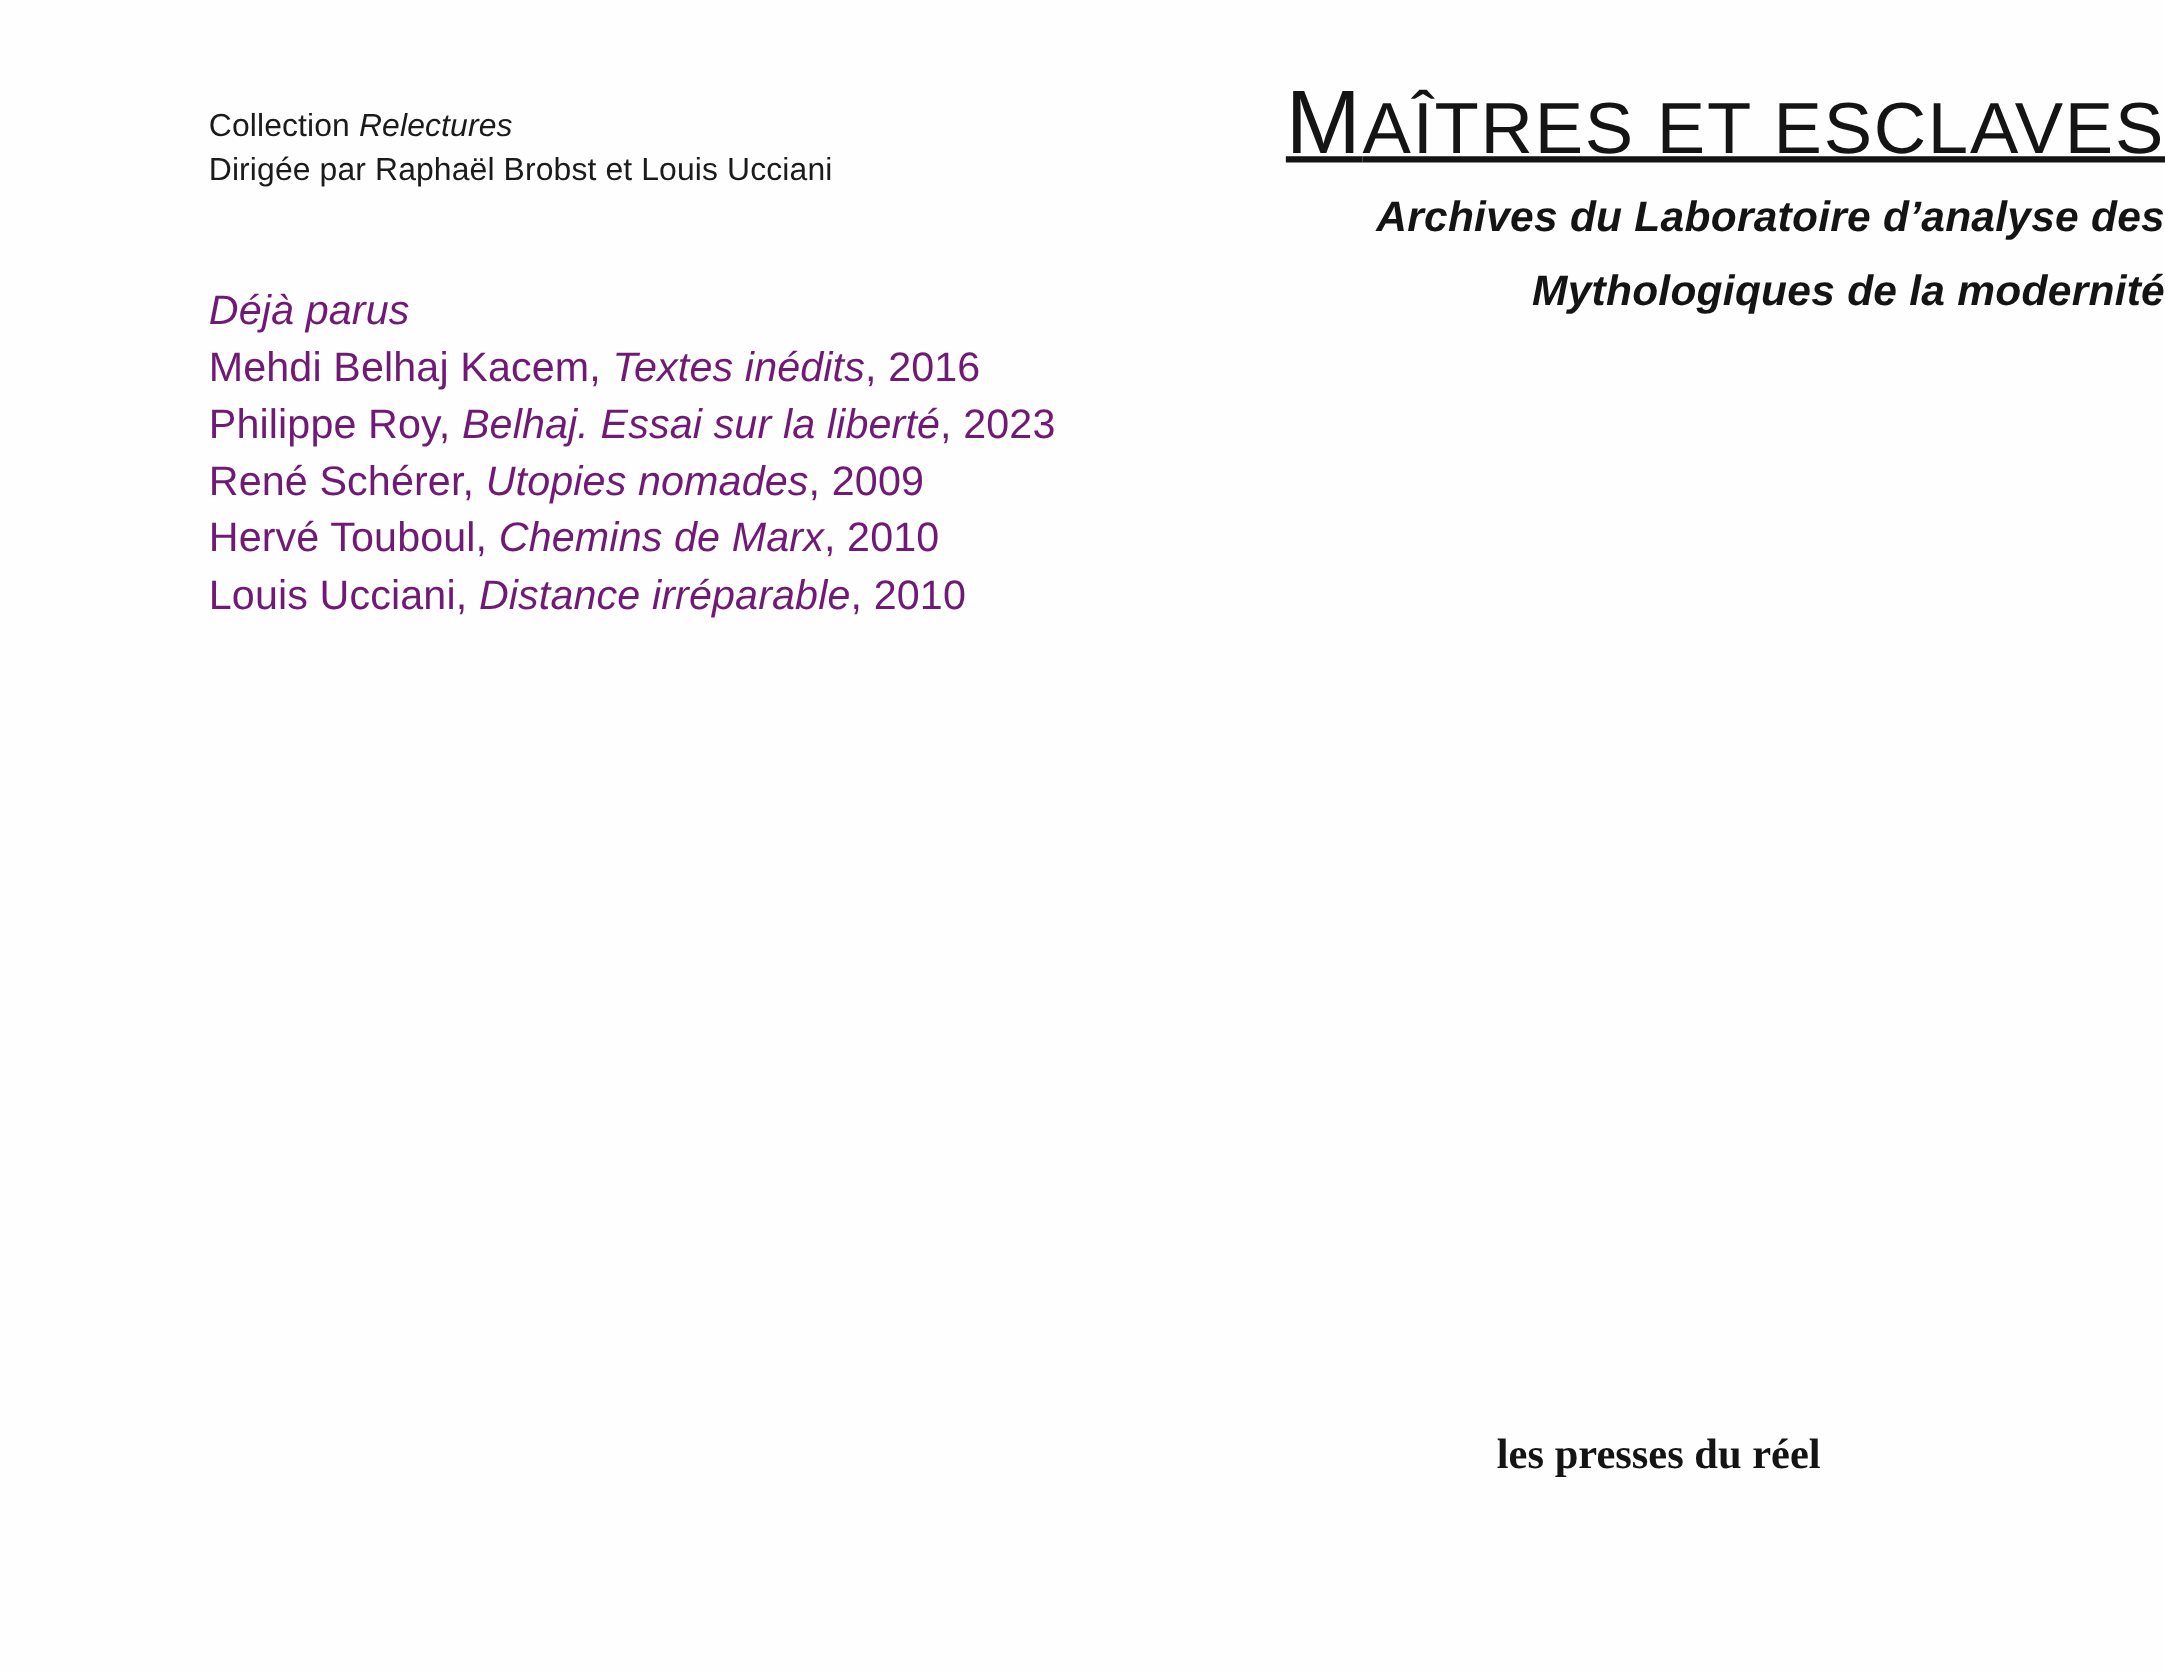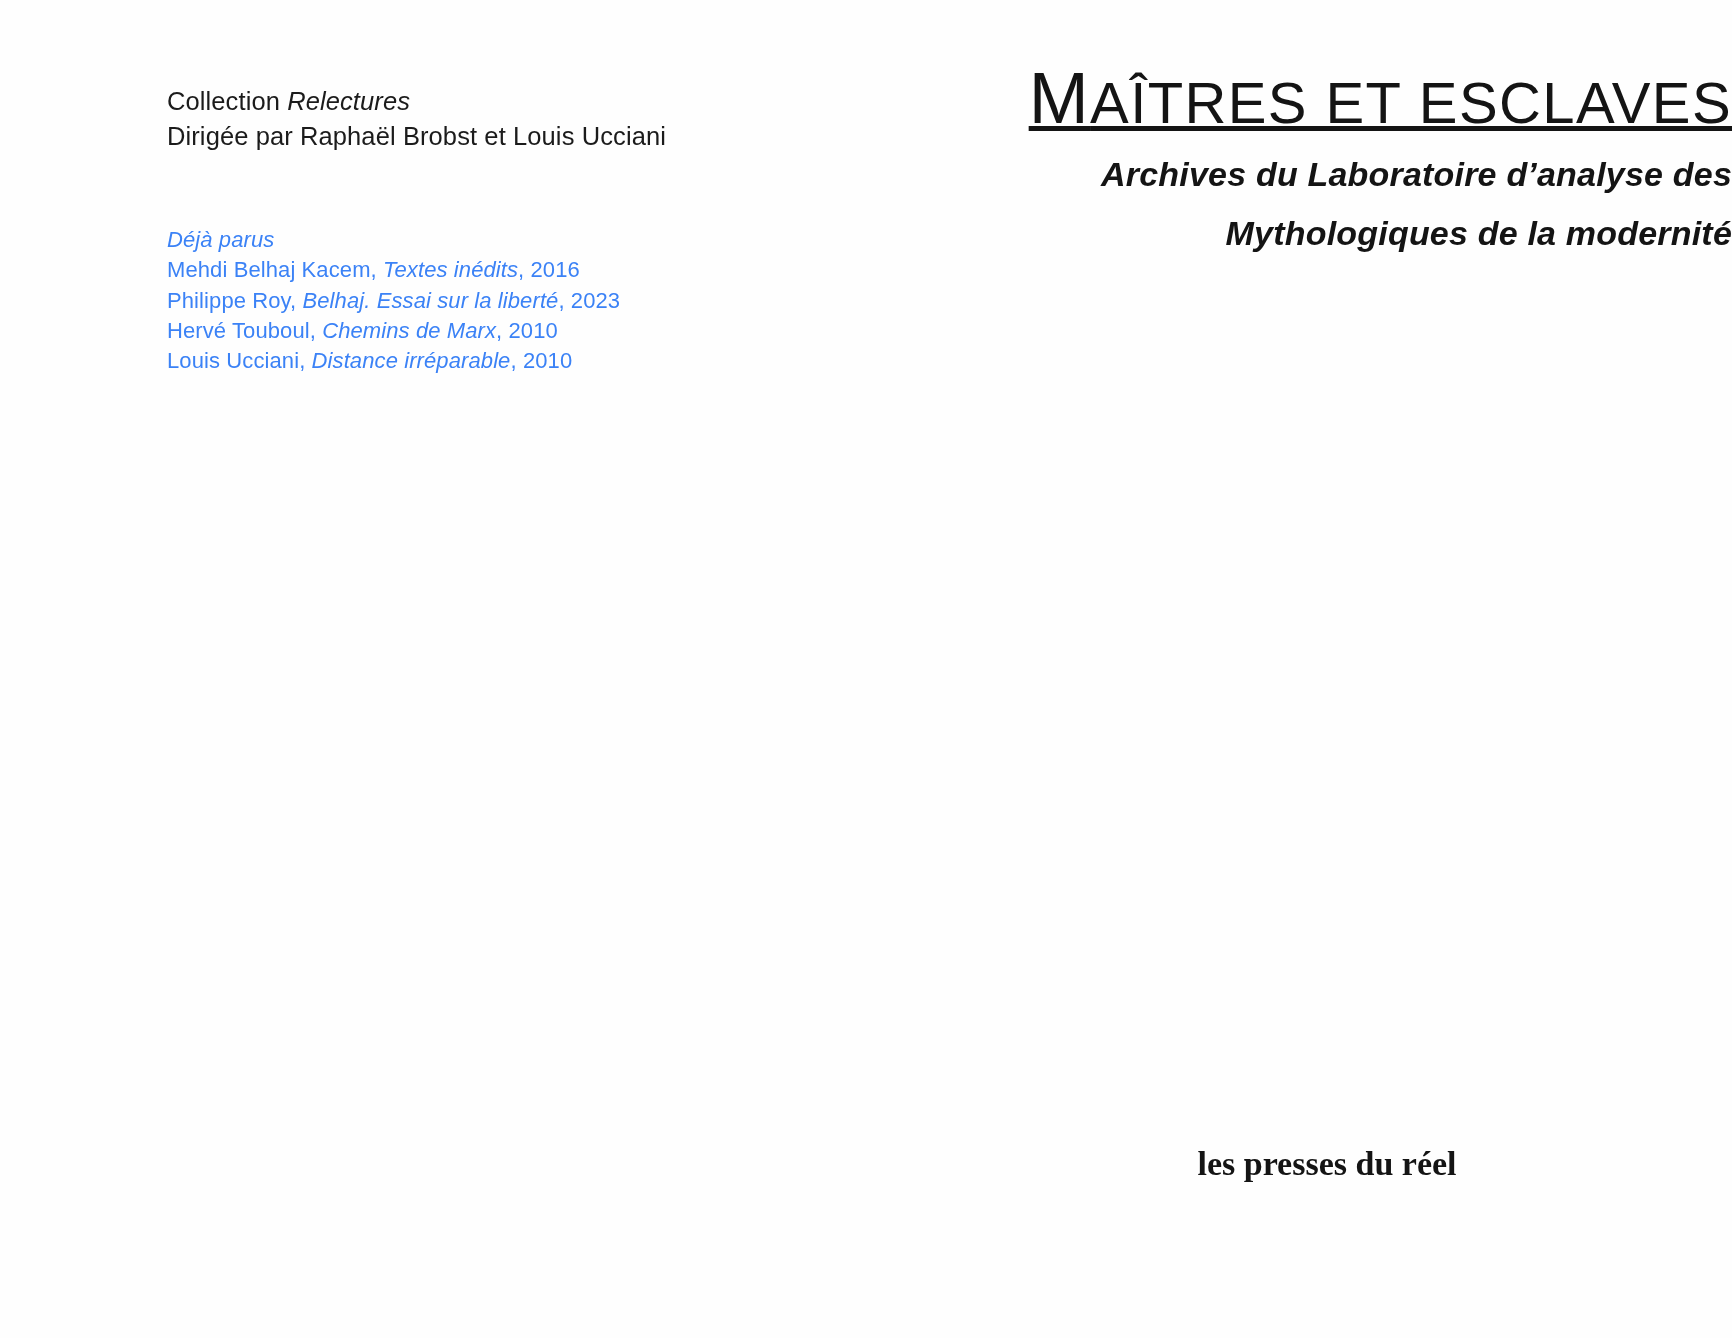--- a/index.html
+++ b/index.html
@@ -48,24 +48,24 @@
   .collection-block i,
   .already-block i {
     font-style: italic;
   }
 
   .already-block {
     position: absolute;
     left: 143px;
     top: 225px;
     width: 700px;
-    font-size: 22px;
+    font-size: 33px;
     line-height: 1.38;
     letter-spacing: 0.1px;
-    color: #3b82f6;
+    color: #701a75;
   }
   .already-block .heading {
     font-style: italic;
   }
   .already-block .entry {
     white-space: nowrap;
   }
 
   
   .recto {
@@ -140,20 +140,21 @@
 
     <div class="collection-block">
       <div class="line"><span>Collection </span><i>Relectures</i></div>
       <div class="line">Dirigée par Raphaël Brobst et Louis Ucciani</div>
     </div>
 
     <div class="already-block">
       <div class="heading">Déjà parus</div>
       <div class="entry"><span>Mehdi Belhaj Kacem, </span><i>Textes inédits</i><span>, 2016</span></div>
       <div class="entry"><span>Philippe Roy, </span><i>Belhaj. Essai sur la liberté</i><span>, 2023</span></div>
+      <div class="entry"><span>René Schérer, </span><i>Utopies nomades</i><span>, 2009</span></div>
       <div class="entry"><span>Hervé Touboul, </span><i>Chemins de Marx</i><span>, 2010</span></div>
       <div class="entry"><span>Louis Ucciani, </span><i>Distance irréparable</i><span>, 2010</span></div>
     </div>
 
   </div>
 
   <div class="recto">
 
     <div class="title-area">
       <div class="main-title"><span class="cap">M</span><span>AÎTRES ET ESCLAVES</span></div>

